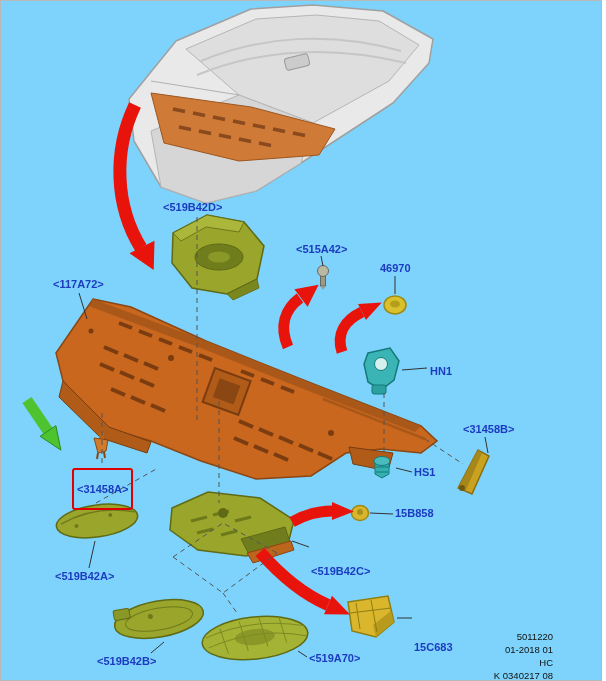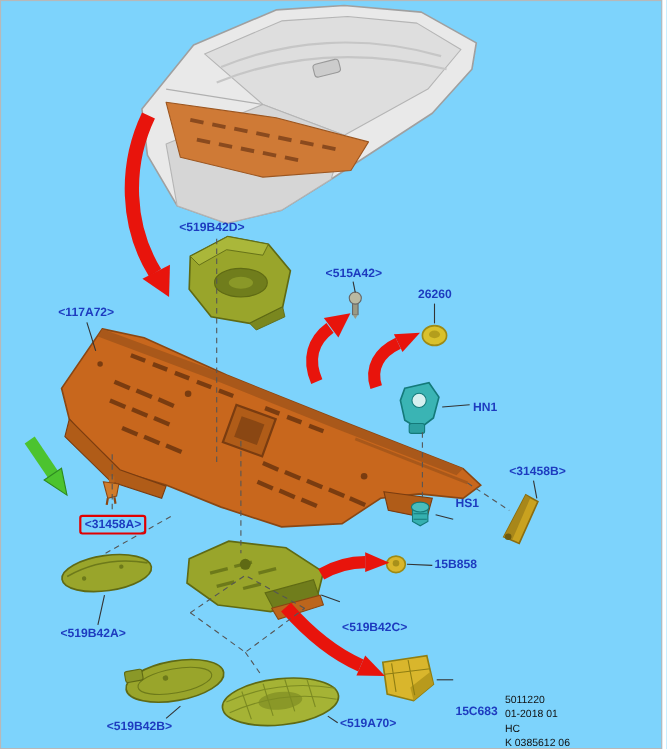--- a/index.html
+++ b/index.html
@@ -1,21 +1,21 @@
 <!DOCTYPE html>
 <html><head>
 <meta charset="utf-8">
 <style>
   *{box-sizing:border-box}
   body{margin:0;background:#ffffff}
   .stage{position:relative;width:602px;height:681px;background:#7dd3fc;border:1px solid #b8b8b8;overflow:hidden;font-family:"Liberation Sans","DejaVu Sans",sans-serif}
   .stage svg{position:absolute;left:0;top:0}
   .lbl{position:absolute;font-size:11px;font-weight:700;color:#1d3bbf;white-space:nowrap;line-height:1.1;cursor:pointer}
-  .lbl.boxed{border:2px solid #e10000;border-radius:3px;padding:1px 3px;margin-left:-5px;margin-top:-4px}
-  .footer{position:absolute;left:458px;top:629px;width:94px;text-align:left;font-size:9.5px;color:#111;line-height:13px}
+  .lbl.boxed{border:2px solid #e10000;border-radius:3px;padding:13px 3px;margin-left:-5px;margin-top:-4px}
+  .footer{position:absolute;left:458px;top:629px;width:94px;text-align:right;font-size:9.5px;color:#111;line-height:13px}
   .footer div{white-space:nowrap}
 </style>
 </head>
 <body>
 
 <div class="stage">
 
   <svg width="606" height="681" viewBox="0 0 606 681">
 
     <g stroke-linejoin="round">
@@ -233,33 +233,33 @@
       <path d="M308,546 L291,540"></path>
       <path d="M411,617 L396,617"></path>
       <path d="M306,656 L297,650"></path>
       <path d="M150,652 L163,641"></path>
       <path d="M88,567 L94,540"></path>
     </g>
   </svg>
 
   <span class="lbl" style="left:162px;top:200px">&lt;519B42D&gt;</span>
   <span class="lbl" style="left:295px;top:242px">&lt;515A42&gt;</span>
-  <span class="lbl" style="left:379px;top:261px">26260</span>
+  <span class="lbl" style="left:379px;top:261px">46970</span>
   <span class="lbl" style="left:52px;top:277px">&lt;117A72&gt;</span>
   <span class="lbl" style="left:429px;top:364px">HN1</span>
   <span class="lbl" style="left:462px;top:422px">&lt;31458B&gt;</span>
-  <span class="lbl" style="left:413px;top:451px">HS1</span>
+  <span class="lbl" style="left:413px;top:465px">HS1</span>
   <span class="lbl boxed" style="left:76px;top:471px">&lt;31458A&gt;</span>
   <span class="lbl" style="left:394px;top:506px">15B858</span>
   <span class="lbl" style="left:310px;top:564px">&lt;519B42C&gt;</span>
   <span class="lbl" style="left:54px;top:569px">&lt;519B42A&gt;</span>
   <span class="lbl" style="left:413px;top:640px">15C683</span>
   <span class="lbl" style="left:96px;top:654px">&lt;519B42B&gt;</span>
   <span class="lbl" style="left:308px;top:651px">&lt;519A70&gt;</span>
 
   <div class="footer">
     <div>5011220</div>
     <div>01-2018 01</div>
     <div>HC</div>
-    <div>K 0385612 06</div>
+    <div>K 0340217 08</div>
   </div>
 
 </div>
 
 </body></html>

